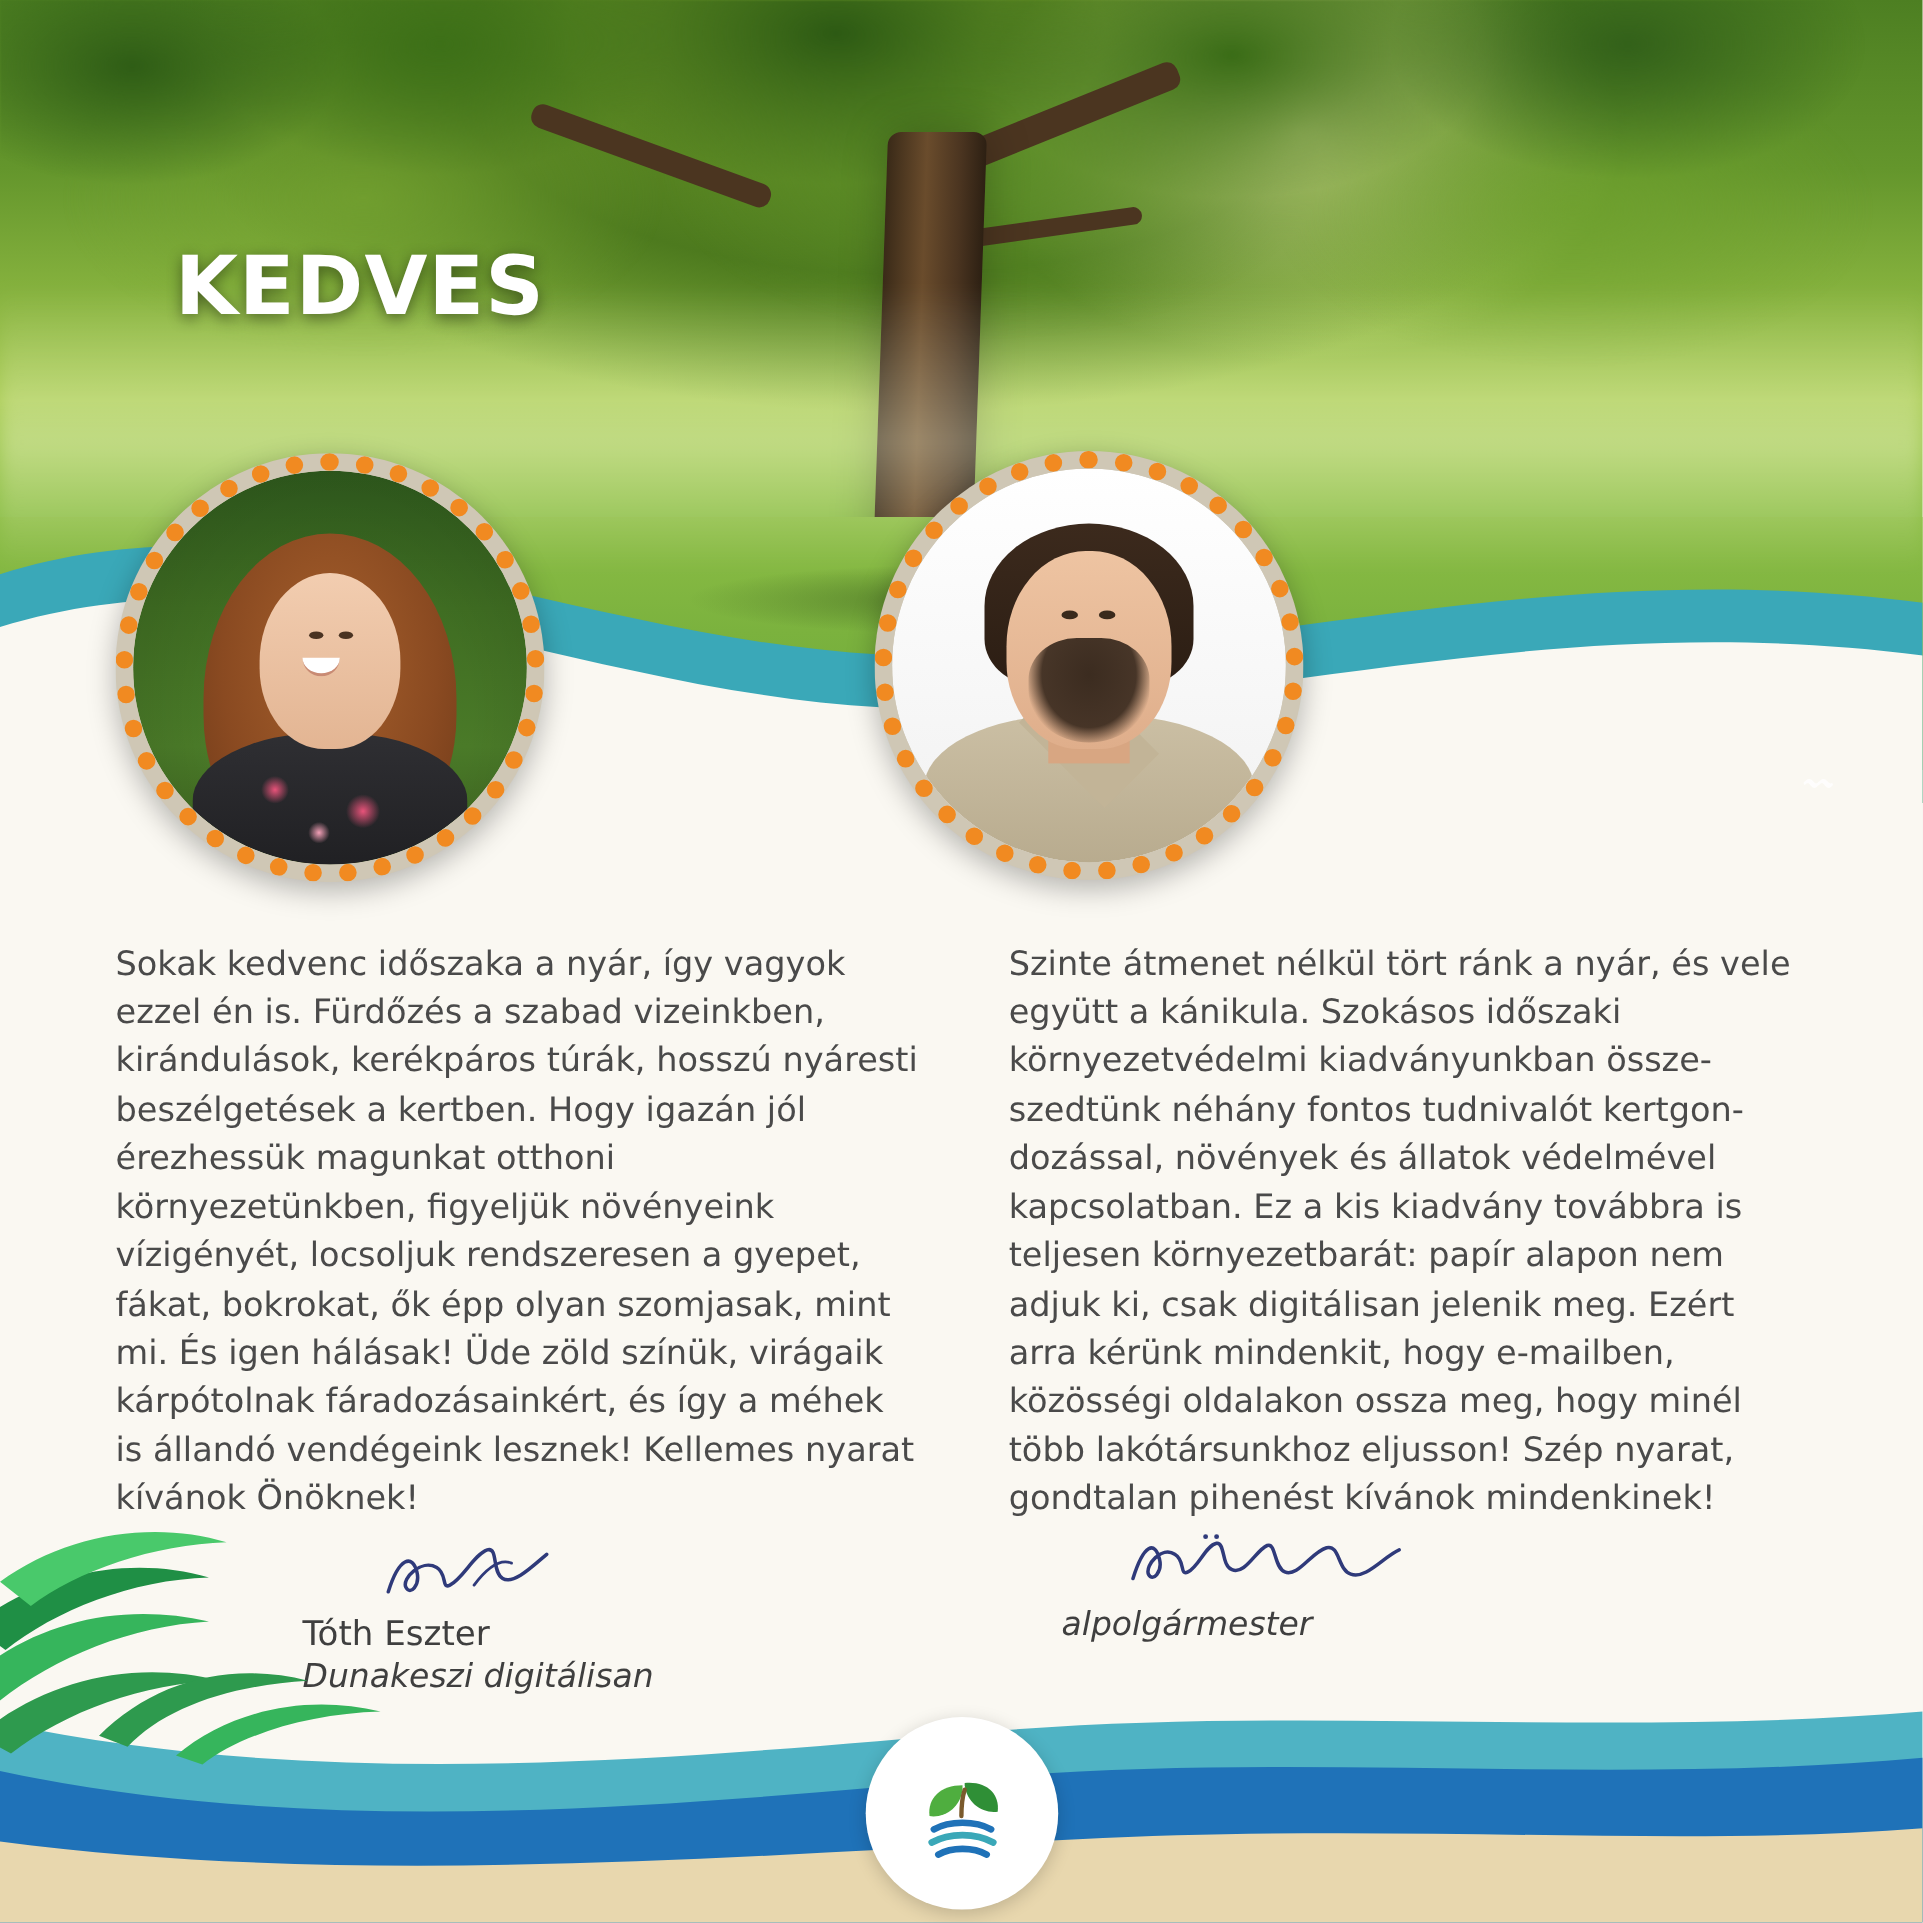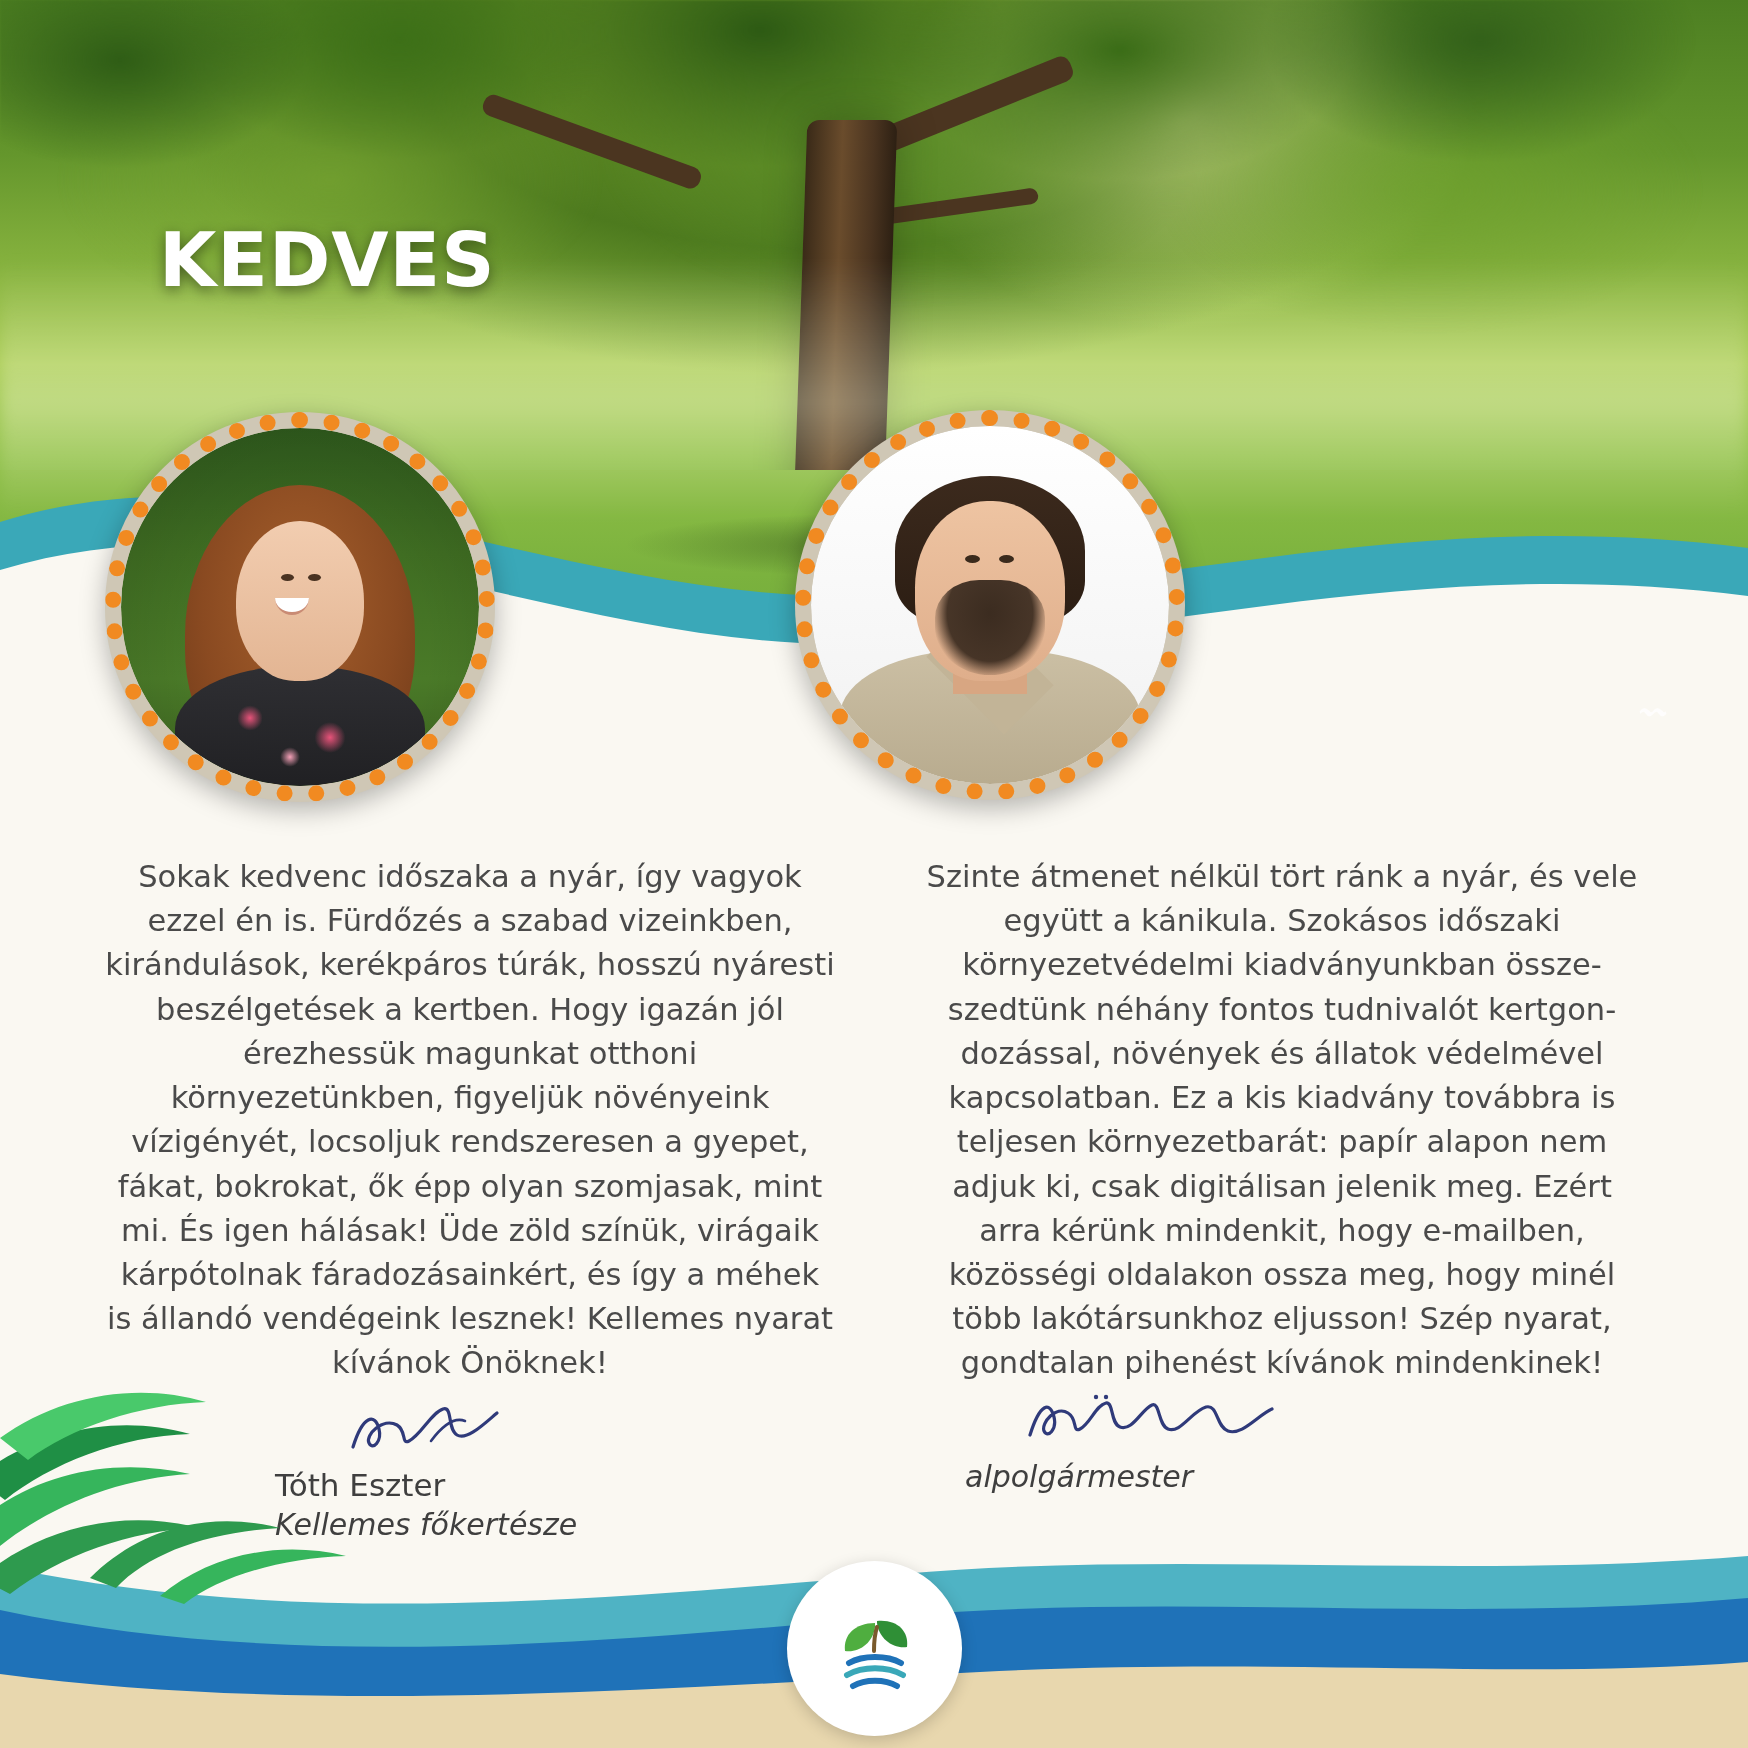--- a/index.html
+++ b/index.html
@@ -133,21 +133,21 @@
   .ph-right .shirt{
     position:absolute;left:50%;bottom:-16px;width:300px;height:150px;margin-left:-150px;
     background:linear-gradient(180deg,#cbbfa4,#b6a98c);border-radius:44% 44% 0 0;
   }
   .ph-right .collar{
     position:absolute;left:50%;bottom:78px;width:110px;height:70px;margin-left:-55px;
     background:#c2b497;transform:rotate(45deg);
   }
   .ph-right .neck{position:absolute;left:50%;top:58%;width:74px;height:60px;margin-left:-37px;background:#d8a682;}
 
-  .columns{position:absolute;left:105px;top:855px;width:1545px;display:flex;gap:82px;text-align:center;}
+  .columns{position:absolute;left:105px;top:855px;width:1545px;display:flex;gap:82px;}
   .col{width:730px;}
   .body-text{
     font-family:"DejaVu Sans", sans-serif;
     font-size:30.5px;line-height:1.45;color:#4a4a4a;margin:0;
   }
 
   .sig-block{position:absolute;width:420px;}
   .sig-left{left:275px;top:1395px;}
   .sig-right{left:965px;top:1385px;}
   .sig-mark{height:70px;display:block;margin:0 auto;}
@@ -234,21 +234,21 @@
       <p class="body-text">Szinte átmenet nélkül tört ránk a nyár, és vele együtt a kánikula. Szokásos időszaki környezetvédelmi kiadványunkban össze-szedtünk néhány fontos tudnivalót kertgon-dozással, növények és állatok védelmével kapcsolatban. Ez a kis kiadvány továbbra is teljesen környezetbarát: papír alapon nem adjuk ki, csak digitálisan jelenik meg. Ezért arra kérünk mindenkit, hogy e-mailben, közösségi oldalakon ossza meg, hogy minél több lakótársunkhoz eljusson! Szép nyarat, gondtalan pihenést kívánok mindenkinek!</p>
     </div>
   </div>
 
   <div class="sig-block sig-left">
     <svg class="sig-mark" width="300" height="70" viewBox="0 0 300 70">
       <path d="M18,52 C28,20 40,18 44,34 C47,46 38,56 34,48 C30,40 48,22 62,30 C72,36 66,50 74,46 C86,40 96,18 108,14 C118,11 112,34 122,40 C132,46 150,28 162,18" fill="none" stroke="#2f3a7a" stroke-width="3.2" stroke-linecap="round"></path>
       <path d="M96,46 C108,30 120,22 130,26" fill="none" stroke="#2f3a7a" stroke-width="2.6" stroke-linecap="round"></path>
     </svg>
     <div class="sig-name">Tóth Eszter</div>
-    <div class="sig-role">Kellemes főkertésze</div>
+    <div class="sig-role">Dunakeszi digitálisan</div>
   </div>
 
   <div class="sig-block sig-right">
     <svg class="sig-mark" width="330" height="70" viewBox="0 0 330 70">
       <path d="M20,50 C30,18 40,16 44,32 C47,44 38,54 34,46 C31,38 46,20 58,28 C68,34 62,48 70,44 C80,39 86,20 96,18 C104,17 100,38 110,42 C122,47 132,24 142,20 C150,17 148,40 158,44 C170,49 182,26 196,22 C208,19 206,42 218,46 C232,51 248,30 262,24" fill="none" stroke="#2f3a7a" stroke-width="3.2" stroke-linecap="round"></path>
       <circle cx="86" cy="12" r="2.2" fill="#2f3a7a"></circle>
       <circle cx="96" cy="12" r="2.2" fill="#2f3a7a"></circle>
     </svg>
     <div class="sig-role">alpolgármester</div>
   </div>

